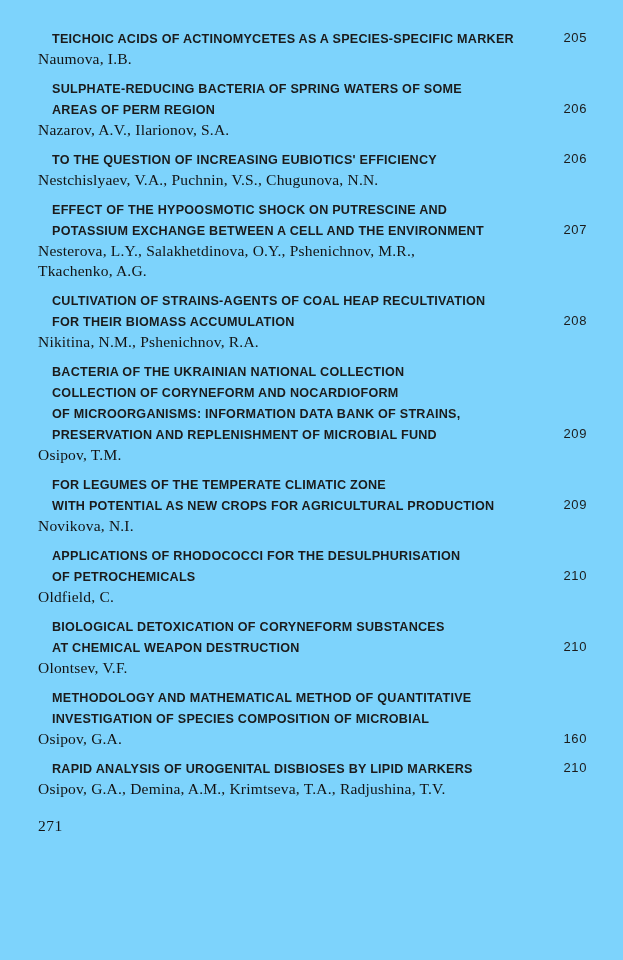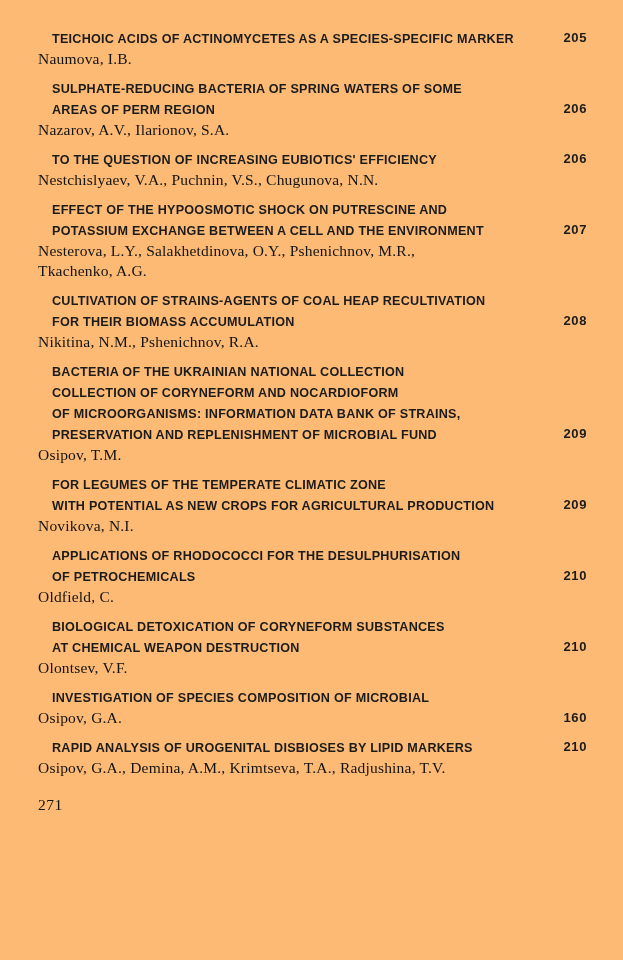--- a/index.html
+++ b/index.html
@@ -5,21 +5,21 @@
   html, body {
     margin: 0;
     padding: 0;
     background: #fdfdfc;
   }
   .page {
     position: relative;
     box-sizing: border-box;
     width: 623px;
     height: 960px;
-    background: #fdba74;
+    background: #7dd3fc;
     color: #161616;
     padding: 28px 36px 16px 38px;
     overflow: hidden;
   }
   .entry {
     margin-bottom: 9px;
   }
   .tline {
     position: relative;
     line-height: 20px;
@@ -34,21 +34,21 @@
     white-space: pre;
     color: #1b1b1b;
   }
   .pnum {
     position: absolute;
     right: 0;
     top: 0;
     line-height: 20px;
     font-family: "Liberation Sans", sans-serif;
     font-size: 13px;
-    font-weight: 700;
+    font-weight: 400;
     letter-spacing: 0.6px;
     color: #1b1b1b;
   }
   .aline {
     font-family: "Liberation Serif", serif;
     font-size: 15.5px;
     line-height: 20px;
     letter-spacing: 0.2px;
     white-space: pre;
     color: #131313;
@@ -162,20 +162,23 @@
     </div>
     <div class="tline">
       <span class="ttext">AT CHEMICAL WEAPON DESTRUCTION</span>
       <span class="pnum">210</span>
     </div>
     <div class="aline">Olontsev, V.F.</div>
   </div>
 
   <div class="entry">
     <div class="tline">
+      <span class="ttext">METHODOLOGY AND MATHEMATICAL METHOD OF QUANTITATIVE</span>
+    </div>
+    <div class="tline">
       <span class="ttext">INVESTIGATION OF SPECIES COMPOSITION OF MICROBIAL</span>
     </div>
     <div class="tline">
       <span class="pnum">160</span>
     </div>
     <div class="aline">Osipov, G.A.</div>
   </div>
 
   <div class="entry">
     <div class="tline">

